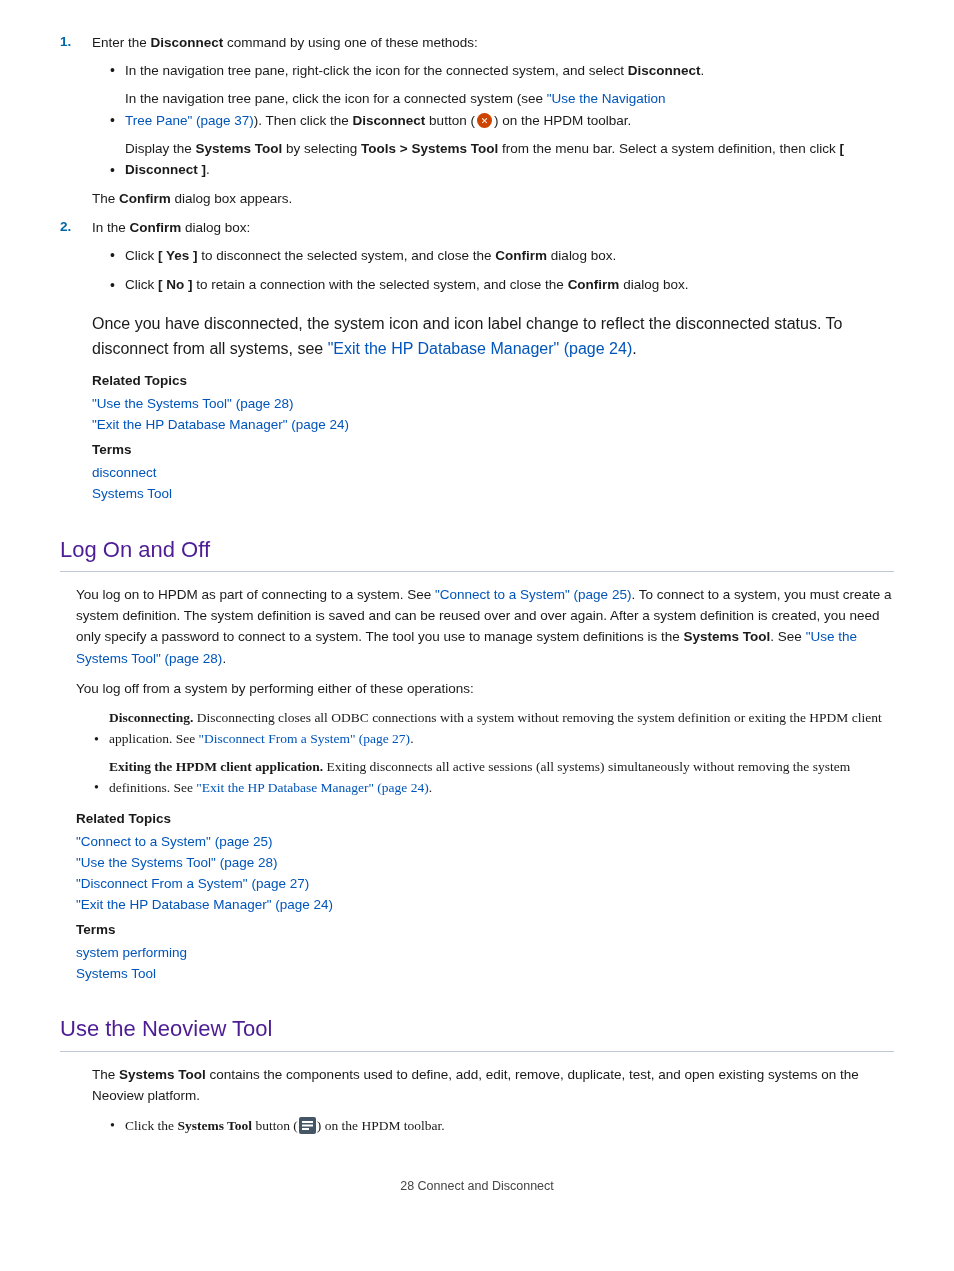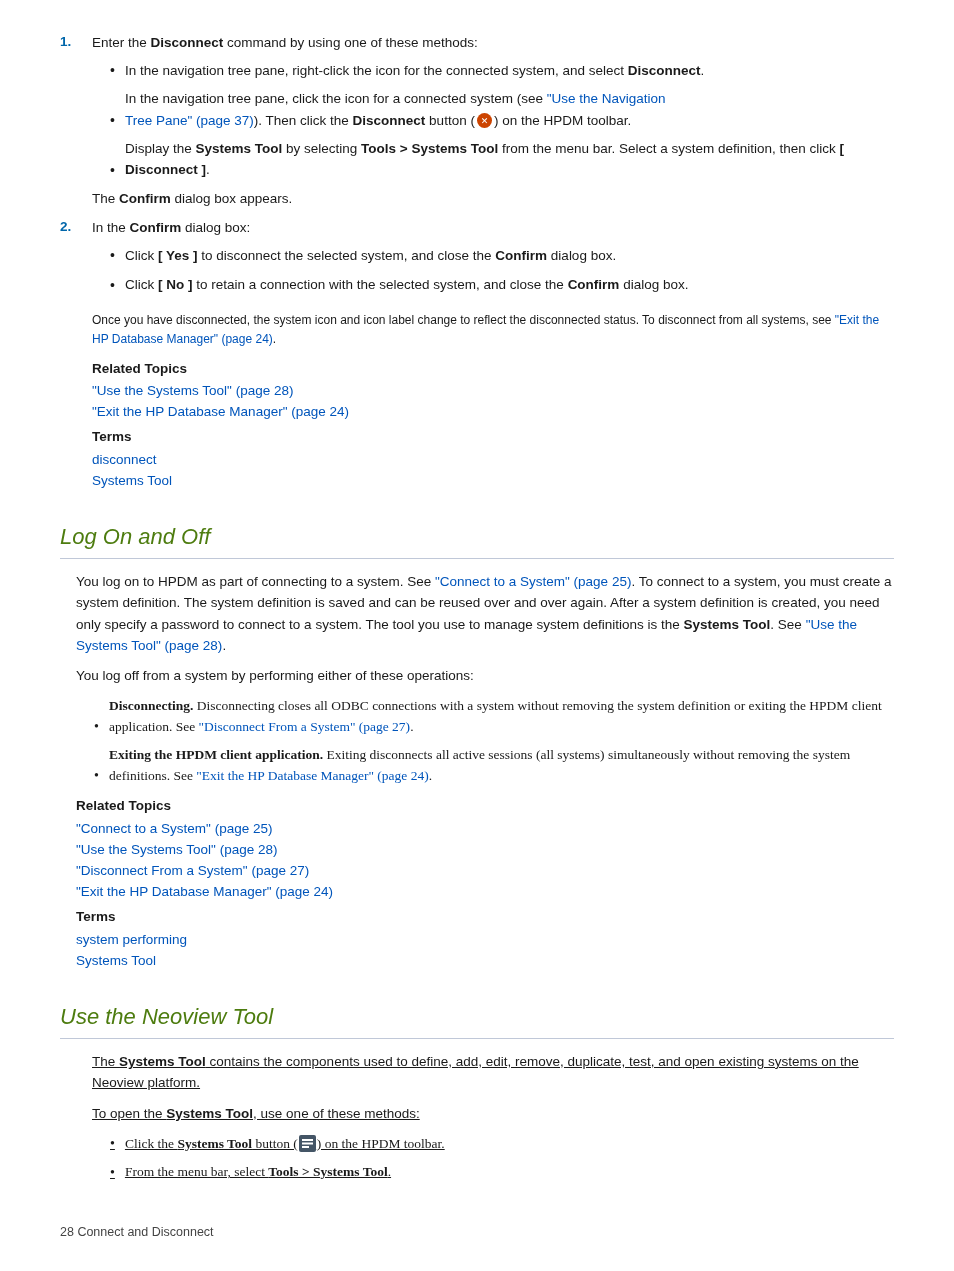--- a/index.html
+++ b/index.html
@@ -35,28 +35,27 @@
     b, strong {
       font-weight: bold;
     }
 
     .link {
       color: #0055bb;
       text-decoration: none;
     }
 
     .section-heading {
-      color: #4d7c0f;
+      color: #4c1d95;
       font-family: Arial, sans-serif;
       font-size: 22px;
       font-weight: normal;
       margin: 28px 0 12px 0;
       padding-bottom: 4px;
       border-bottom: 1px solid #c0c8d8;
-      font-style: italic;
     }
 
     .para {
       margin-bottom: 9px;
       font-family: Arial, sans-serif;
       font-size: 13.5px;
       line-height: 1.58;
     }
 
     .page-footer {
@@ -103,21 +102,21 @@
           <span>Click <strong>[ Yes ]</strong> to disconnect the selected system, and close the <strong>Confirm</strong> dialog box.</span>
         </li>
         <li>
           <span>Click <strong>[ No ]</strong> to retain a connection with the selected system, and close the <strong>Confirm</strong> dialog box.</span>
         </li>
       </ul>
     </div>
   </div>
 </div>
 
-<div style="margin-left:32px; font-family:Arial,sans-serif; font-size:12px; line-height:1.58; margin-bottom:10px;">
+<div style="margin-left:32px; font-family:Arial,sans-serif; font-size:16px; line-height:1.58; margin-bottom:10px;">
   Once you have disconnected, the system icon and icon label change to reflect the disconnected status. To disconnect from all systems, see <a class="link" href="#">"Exit the HP Database Manager" (page 24)</a>.
 </div>
 
 <div style="margin-left:32px; font-family:Arial,sans-serif; font-size:13.5px; margin-bottom:4px;">
   <div style="font-weight:bold; margin-bottom:2px;">Related Topics</div>
   <div><a class="link" href="#">"Use the Systems Tool" (page 28)</a></div>
   <div><a class="link" href="#">"Exit the HP Database Manager" (page 24)</a></div>
 </div>
 
 <div style="margin-left:32px; font-family:Arial,sans-serif; font-size:13.5px; margin-bottom:16px;">
@@ -154,37 +153,31 @@
 
   <div style="font-family:Arial,sans-serif; font-size:13.5px; margin-bottom:16px;">
     <div style="font-weight:bold; margin-bottom:2px;">Terms</div>
     <div><a class="link" href="#">system performing</a></div>
     <div><a class="link" href="#">Systems Tool</a></div>
   </div>
 </div>
 
 <h2 class="section-heading">Use the Neoview Tool</h2>
 
-<div style="margin-left:32px;text-decoration:underline;">
+<div style="margin-left:32px;">
   <p class="para">
     The <strong>Systems Tool</strong> contains the components used to define, add, edit, remove, duplicate, test, and open existing systems on the Neoview platform.
-  </p>
-  <p class="para">
-    To open the <strong>Systems Tool</strong>, use one of these methods:
   </p>
   <ul class="bullet-list">
     <li>
       <span>Click the <strong>Systems Tool</strong> button (<span style="display:inline-block;width:17px;height:17px;vertical-align:middle;position:relative;top:-1px;margin:0 1px;"><svg width="17" height="17" viewBox="0 0 17 17">
               <rect width="17" height="17" rx="2" fill="#445566"></rect>
               <rect x="3" y="4" width="11" height="2" fill="white"></rect>
               <rect x="3" y="7.5" width="11" height="2" fill="white"></rect>
               <rect x="3" y="11" width="7" height="2" fill="white"></rect>
             </svg></span>) on the HPDM toolbar.</span>
     </li>
-    <li>
-      <span>From the menu bar, select <strong>Tools &gt; Systems Tool</strong>.</span>
-    </li>
   </ul>
 </div>
 
-<div class="page-footer" style="">
+<div class="page-footer" style="text-align:center;">
   <span>28    Connect and Disconnect</span>
 </div>
 
 </body></html>

